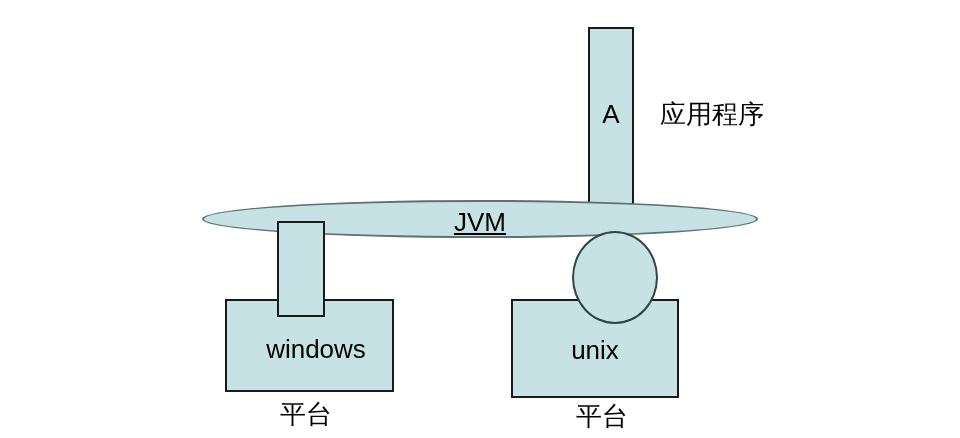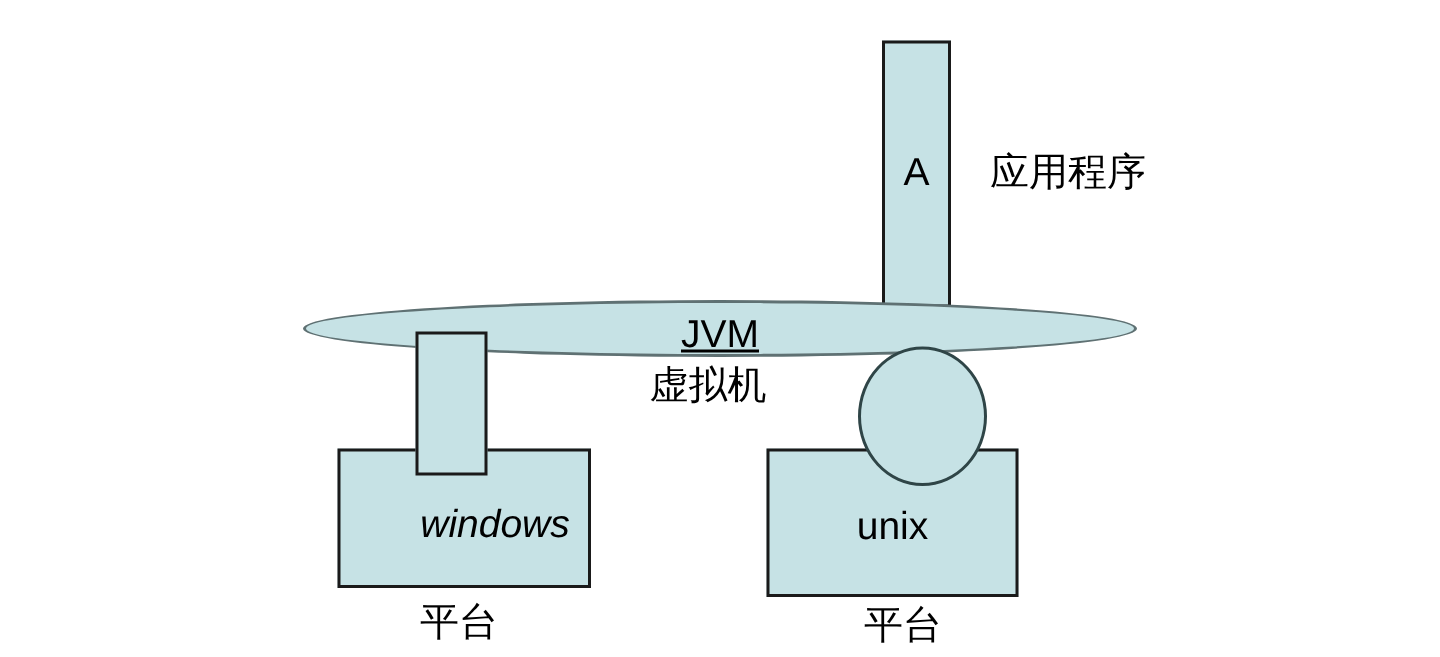--- a/index.html
+++ b/index.html
@@ -39,21 +39,21 @@
   .unix-box     { left: 511px; top: 299px; width: 168px; height: 99px; }
   .jvm-ellipse  { left: 202px; top: 200px; width: 556px; height: 38px; }
   .connector    { left: 277px; top: 221px; width: 48px;  height: 96px; }
   .unix-circle  { left: 572px; top: 231px; width: 86px;  height: 93px; }
 
   
   .lbl-a        { left: 588px; top: 101px; width: 46px; }
   .lbl-app      { left: 642px; top: 101px; margin-left: 18px; }
   .lbl-jvm      { left: 202px; top: 209px; width: 556px; text-decoration: underline; }
   .lbl-vm       { left: 472px; top: 243px; }
-  .lbl-windows  { left: 239px; top: 336px; width: 182px; font-style: italic; }
+  .lbl-windows  { left: 225px; top: 336px; width: 182px; }
   .lbl-unix     { left: 511px; top: 337px; width: 168px; }
   .lbl-plat-l   { left: 306px; top: 401px; }
   .lbl-plat-r   { left: 602px; top: 403px; }
 </style>
 </head>
 <body>
 
 <div class="canvas">
 
   <div class="shape rect app-bar"></div>
@@ -67,21 +67,20 @@
   <div class="shape rect connector"></div>
 
   <div class="shape circle unix-circle"></div>
 
   <div class="lbl center lbl-a">A</div>
 
   <div class="lbl lbl-app">应用程序</div>
 
   <div class="lbl center lbl-jvm">JVM</div>
 
-  <div class="lbl xcenter lbl-vm">虚拟机</div>
 
   <div class="lbl center lbl-windows">windows</div>
 
   <div class="lbl center lbl-unix">unix</div>
 
   <div class="lbl xcenter lbl-plat-l">平台</div>
 
   <div class="lbl xcenter lbl-plat-r">平台</div>
 
 </div>

